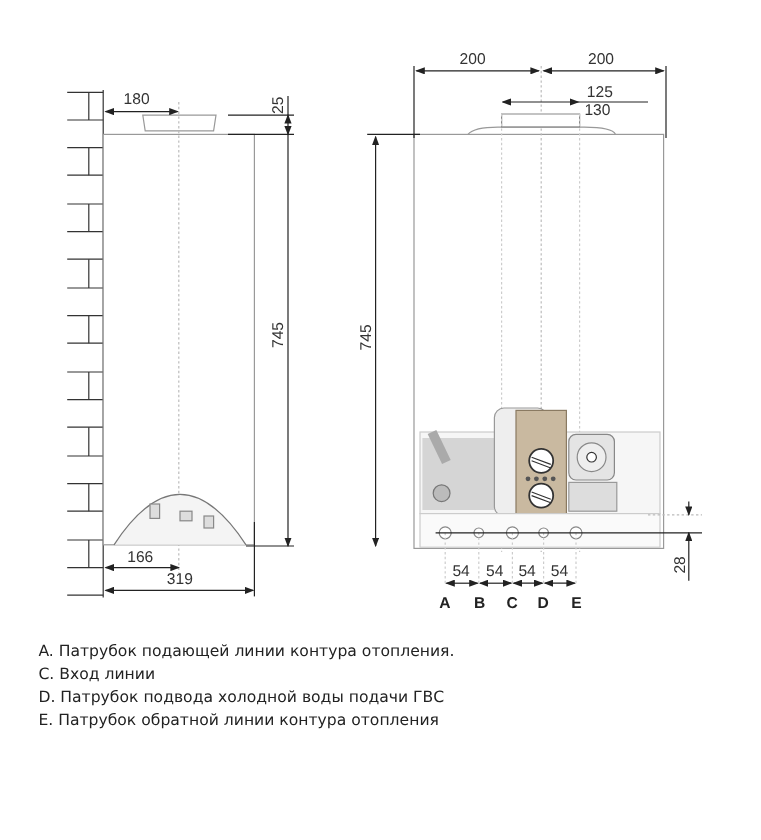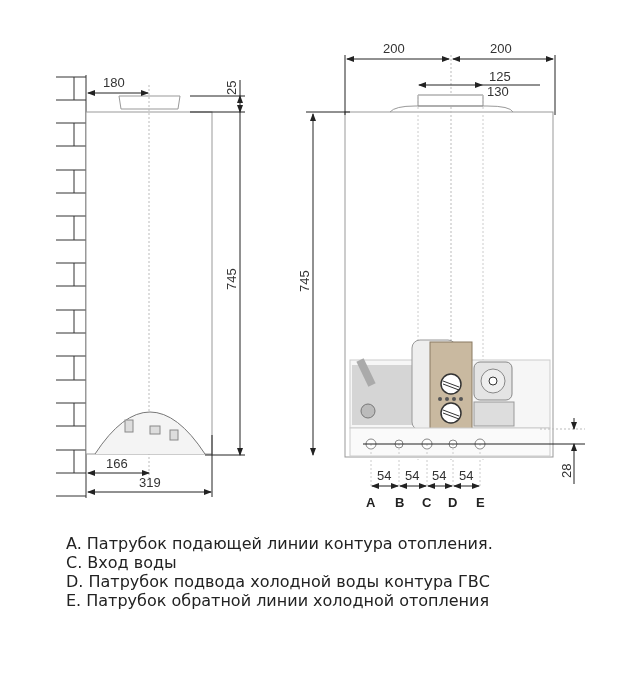--- a/index.html
+++ b/index.html
@@ -1,20 +1,20 @@
 <!DOCTYPE html>
 <html><head>
 <meta charset="utf-8">
 <style>
   html, body { margin:0; padding:0; background:#ffffff; }
   body { width:634px; height:700px; position:relative; overflow:hidden; font-family:"Liberation Sans", sans-serif; }
   svg { position:absolute; left:0; top:0; }
   .dim { font-family:"Liberation Sans", sans-serif; font-size:13px; fill:#333; }
   .lbl { font-family:"Liberation Sans", sans-serif; font-size:13px; font-weight:bold; fill:#222; }
-  .legend { position:absolute; left:66px; top:534px; font-family:"DejaVu Sans", sans-serif; font-size:16px; color:#222; line-height:19px; }
+  .legend { position:absolute; left:32px; top:534px; font-family:"DejaVu Sans", sans-serif; font-size:13px; color:#222; line-height:19px; }
   .legend div { white-space:nowrap; }
 </style>
 </head>
 <body>
 
 <svg width="634" height="700" viewBox="0 0 634 700">
   <defs>
     <marker id="arr" markerWidth="8" markerHeight="6" refX="7" refY="3" orient="auto-start-reverse" markerUnits="userSpaceOnUse">
       <path d="M0,0 L8,3 L0,6 z" fill="#222"></path>
     </marker>
@@ -162,16 +162,16 @@
     <text class="lbl" x="476" y="507">E</text>
 
     <line x1="306" y1="112" x2="350" y2="112" stroke="#222"></line>
     <line x1="313" y1="114" x2="313" y2="455" stroke="#222" marker-start="url(#arr)" marker-end="url(#arr)"></line>
     <text class="dim" transform="translate(309,292) rotate(-90)">745</text>
   </g>
 </svg>
 
 <div class="legend">
   <div>A. Патрубок подающей линии контура отопления.</div>
-  <div>C. Вход воды</div>
-  <div>D. Патрубок подвода холодной воды контура ГВС</div>
-  <div>E. Патрубок обратной линии холодной отопления</div>
+  <div>C. Вход линии</div>
+  <div>D. Патрубок подвода холодной воды подачи ГВС</div>
+  <div>E. Патрубок обратной линии контура отопления</div>
 </div>
 
 </body></html>

